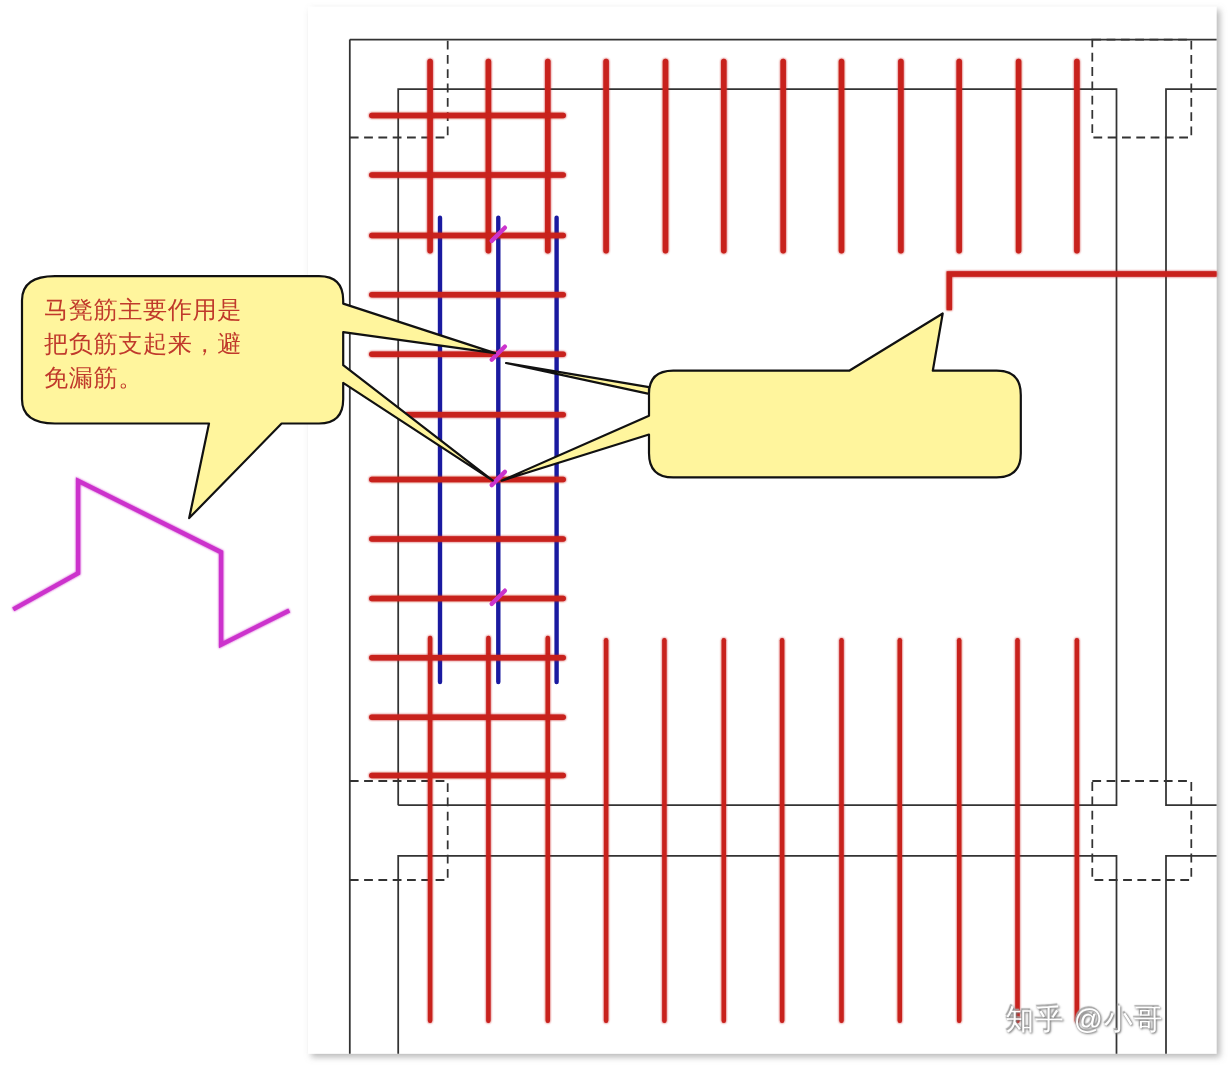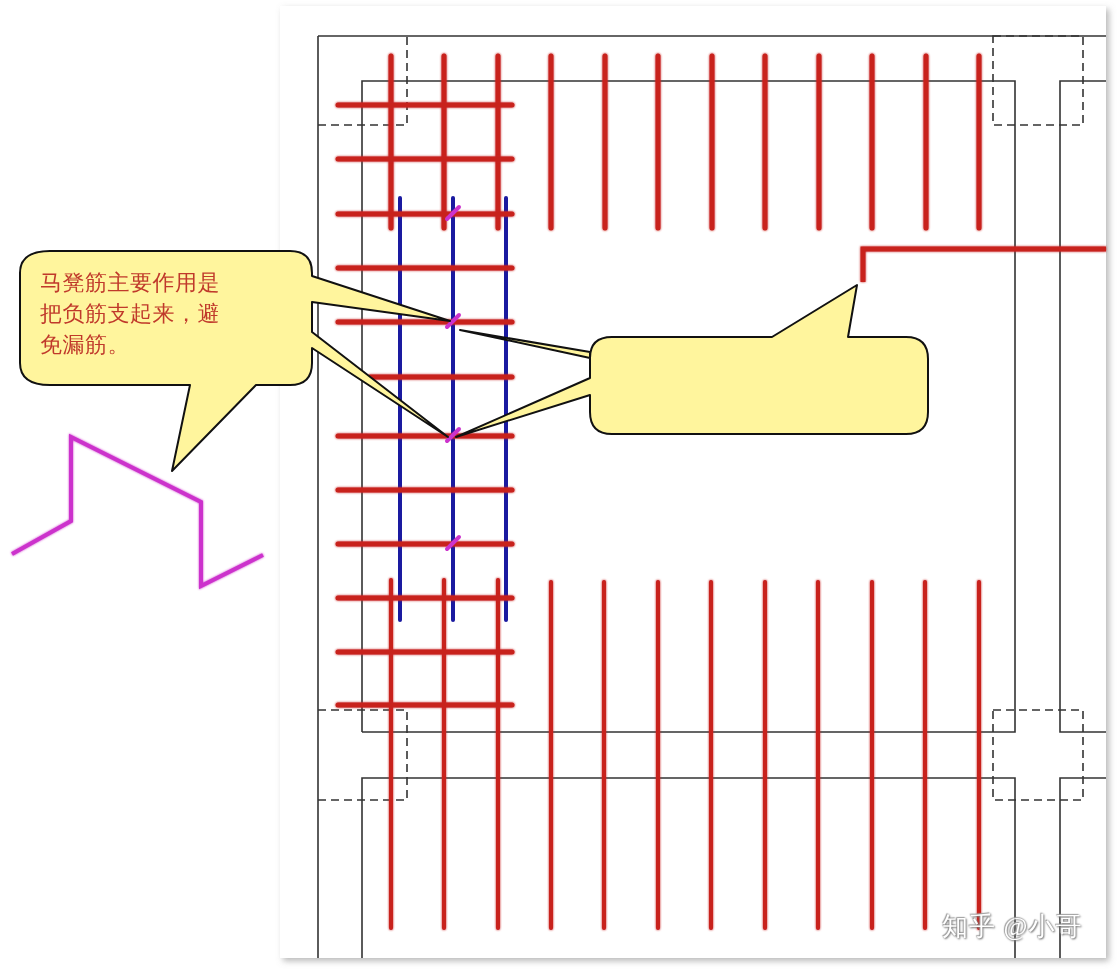--- a/index.html
+++ b/index.html
@@ -3,24 +3,23 @@
 <meta charset="utf-8">
 <style>
   html, body { margin:0; padding:0; background:#ffffff; }
   body { width:1119px; height:973px; position:relative; overflow:hidden; font-family:"DejaVu Sans", sans-serif; }
   #stage { position:absolute; left:0; top:0; width:1114px; height:973px; }
   .callout-text {
     position:absolute; color:#c0392b; font-family:"DejaVu Sans", sans-serif;
     font-size:22px; line-height:31px; letter-spacing:0.5px; white-space:pre-wrap;
   }
   .watermark {
-    position:absolute; color:#ffffff; font-family:Liberation Serif, serif;
+    position:absolute; color:#ffffff; font-family:Liberation Sans, sans-serif;
     font-size:26px; letter-spacing:1px;
     text-shadow: 0 0 2px #888, 1px 1px 2px #777, -1px -1px 1px #aaa;
-    margin-left: 28px;
   }
 </style>
 </head>
 <body>
 
 <div id="stage">
 <svg width="1119" height="973" viewBox="0 0 1119 973" xmlns="http://www.w3.org/2000/svg">
   <defs>
     <filter id="glow" x="-20%" y="-20%" width="140%" height="140%">
       <feGaussianBlur stdDeviation="1.2" result="b"></feGaussianBlur>

